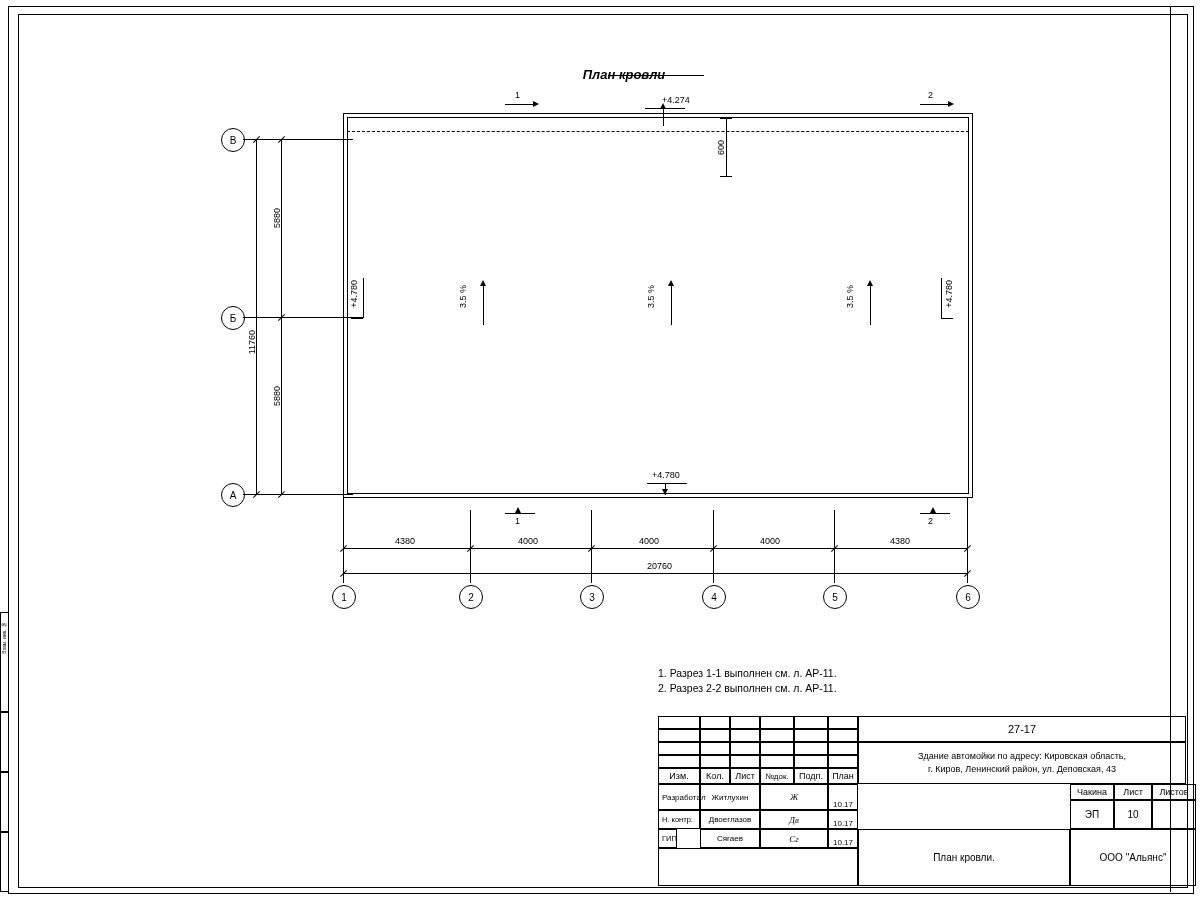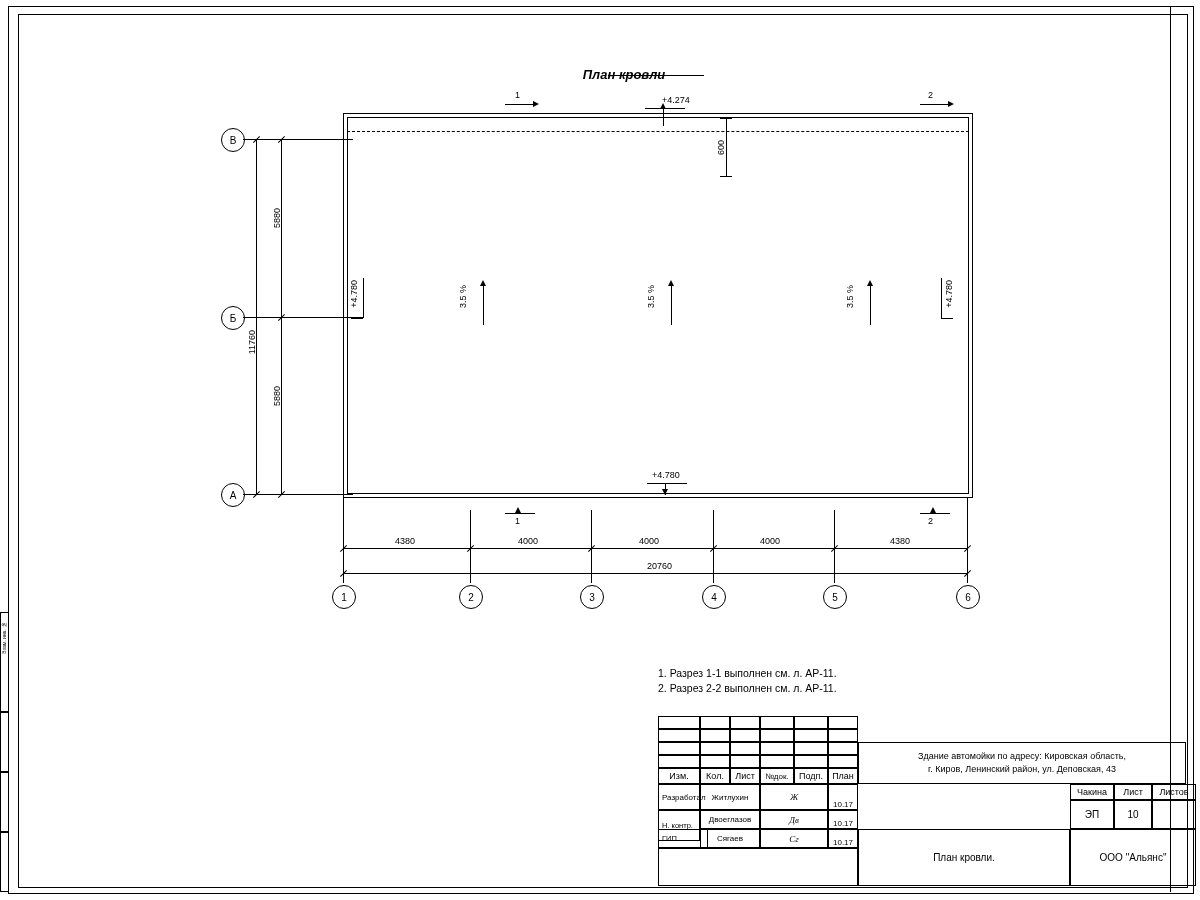--- a/index.html
+++ b/index.html
@@ -227,32 +227,33 @@
     <div class="cell" style="left:72px;top:52px;width:30px;height:16px;">Лист</div>
     <div class="cell" style="left:102px;top:52px;width:34px;height:16px;font-size:8px;">№док.</div>
     <div class="cell" style="left:136px;top:52px;width:34px;height:16px;">Подп.</div>
     <div class="cell" style="left:170px;top:52px;width:30px;height:16px;">План</div>
 
     <div class="cell left" style="left:0;top:68px;width:42px;height:26px;font-size:8px;">Разработал</div>
     <div class="cell" style="left:42px;top:68px;width:60px;height:26px;font-size:8px;">Житлухин</div>
     <div class="cell sig" style="left:102px;top:68px;width:68px;height:26px;">Ж</div>
     <div class="cell" style="left:170px;top:68px;width:30px;height:26px;font-size:8px;align-items:flex-end;">10.17</div>
 
-    <div class="cell left" style="left:0;top:94px;width:42px;height:31px;font-size:7.5px;">Н. контр.</div>
+    <div class="cell left" style="left:0;top:94px;width:42px;height:19px;font-size:7.5px;">Н. контр.</div>
     <div class="cell" style="left:42px;top:94px;width:60px;height:19px;font-size:8px;">Двоеглазов</div>
     <div class="cell sig" style="left:102px;top:94px;width:68px;height:19px;">Дв</div>
     <div class="cell" style="left:170px;top:94px;width:30px;height:19px;font-size:8px;align-items:flex-end;">10.17</div>
 
-    <div class="cell left" style="left:0;top:113px;width:50px;height:19px;font-size:7.5px;">ГИП</div>
+    <div class="cell left" style="left:0;top:113px;width:19px;height:19px;font-size:7.5px;">ГИП</div>
     <div class="cell" style="left:42px;top:113px;width:60px;height:19px;font-size:8px;">Сягаев</div>
     <div class="cell sig" style="left:102px;top:113px;width:68px;height:19px;">Сг</div>
     <div class="cell" style="left:170px;top:113px;width:30px;height:19px;font-size:8px;align-items:flex-end;">10.17</div>
 
     <div class="cell" style="left:0;top:132px;width:200px;height:38px;"></div>
 
+    <div class="cell" style="left:200px;top:0;width:328px;height:26px;font-size:11px;">27-17</div>
 
     <div class="cell" style="left:200px;top:26px;width:328px;height:42px;flex-direction:column;font-size:9px;line-height:13px;">
       <span>Здание автомойки по адресу: Кировская область,</span>
       <span>г. Киров, Ленинский район, ул. Деповская, 43</span>
     </div>
 
 
     <div class="cell" style="left:412px;top:68px;width:44px;height:16px;font-size:9px;">Чакина</div>
     <div class="cell" style="left:456px;top:68px;width:38px;height:16px;font-size:9px;">Лист</div>
     <div class="cell" style="left:494px;top:68px;width:44px;height:16px;font-size:9px;">Листов</div>

